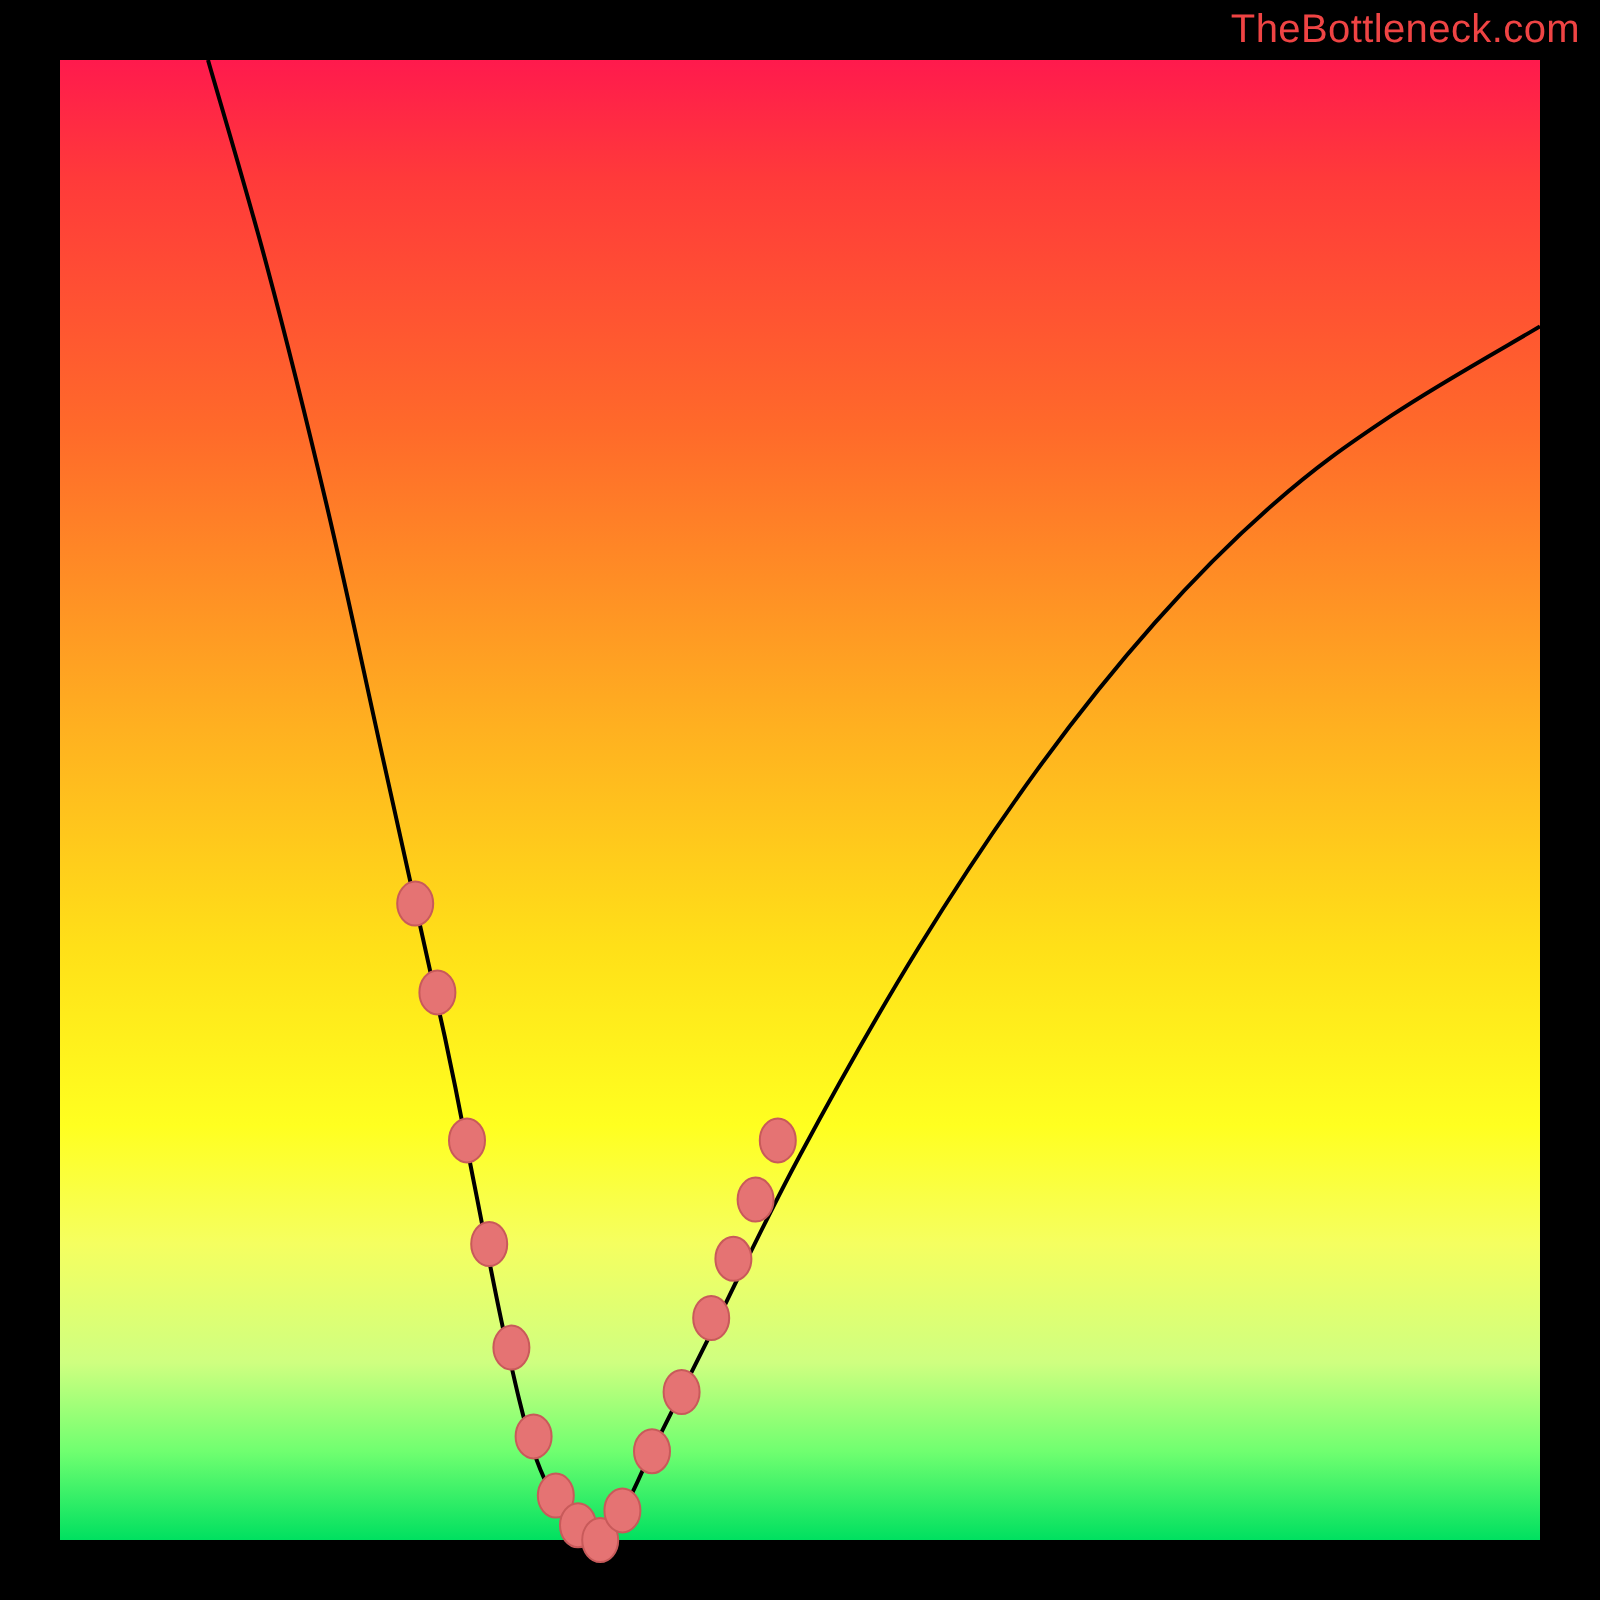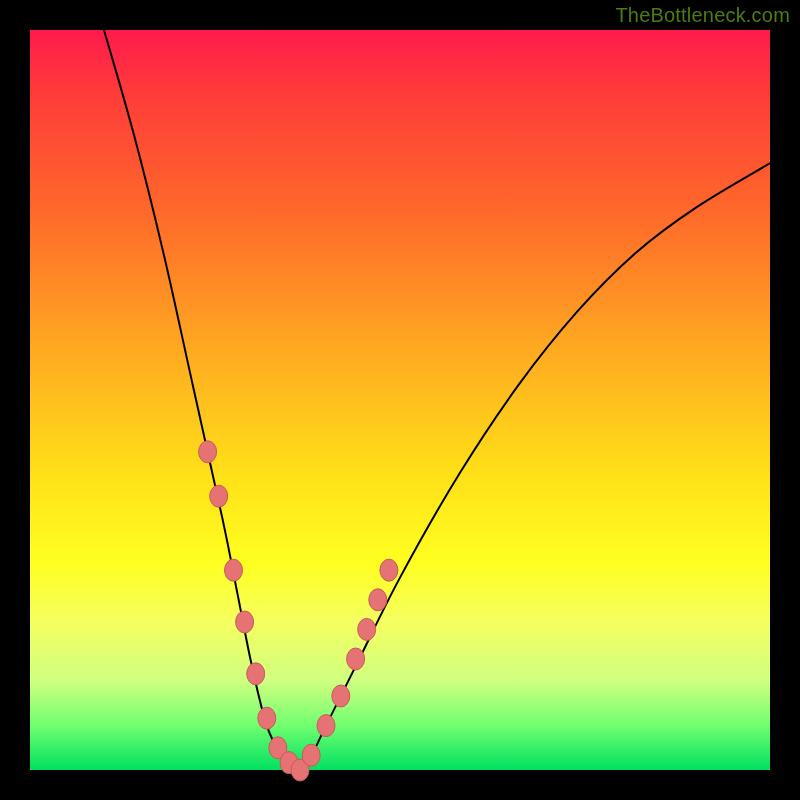--- a/index.html
+++ b/index.html
@@ -33,21 +33,21 @@
       #f5ff60 80%,
       #cfff80 88%,
       #70ff70 94%,
       #00e060 100%);
   }
   .watermark {
     position: absolute;
     top: 4px;
     right: 10px;
     font: 20px Arial, Helvetica, sans-serif;
-    color: #4d7c0f;
+    color: #ef4444;
     letter-spacing: 0.2px;
     user-select: none;
   }
   svg.curve {
     position: absolute;
     left: 0;
     top: 0;
     width: 740px;
     height: 740px;
     overflow: visible;

